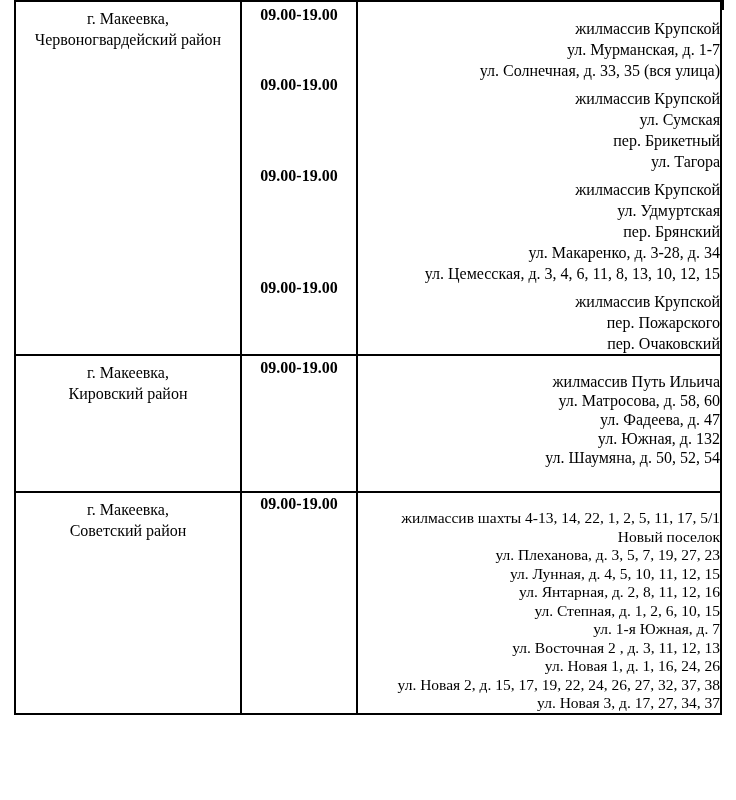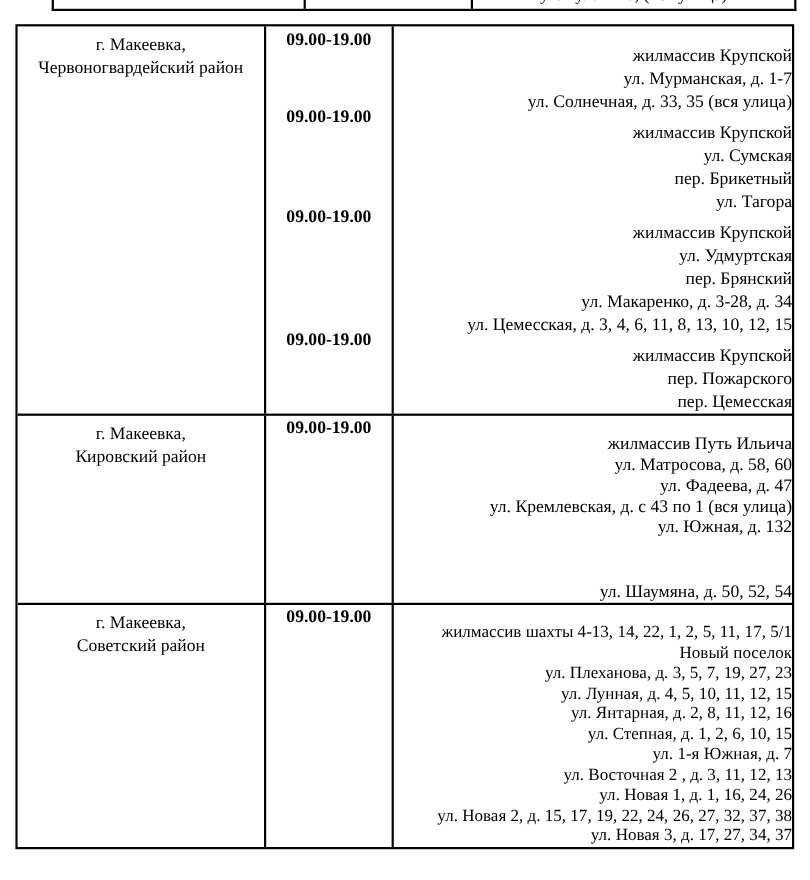--- a/index.html
+++ b/index.html
@@ -20,21 +20,21 @@
     background:#fff;
   }
   .tableA .fragcell{border-right:2px solid #000;overflow:hidden;}
   .tableA .fragcell:last-child{border-right:none;}
   .tableA .fragtext{
     font-size:16px;line-height:20px;text-align:center;
     margin-top:-14px;white-space:nowrap;
   }
   
   .tableB{
-    position:absolute;left:14px;top:22px;width:708px;
+    position:absolute;left:14px;top:0;width:708px;
     border:2px solid #000;box-sizing:border-box;background:#fff;
   }
   .t-row{
     display:grid;grid-template-columns:226px 116px 1fr;
     border-bottom:2px solid #000;
   }
   .t-row:last-child{border-bottom:none;}
   .cell{box-sizing:border-box;overflow:hidden;}
   .district{
     border-right:2px solid #000;
@@ -92,40 +92,39 @@
         <div class="addr-group" style="margin-bottom: 7px;">
           <div class="addr-line" style="line-height: 21px;">жилмассив Крупской</div>
           <div class="addr-line" style="line-height: 21px;">ул. Удмуртская</div>
           <div class="addr-line" style="line-height: 21px;">пер. Брянский</div>
           <div class="addr-line" style="line-height: 21px;">ул. Макаренко, д. 3-28, д. 34</div>
           <div class="addr-line" style="line-height: 21px;">ул. Цемесская, д. 3, 4, 6, 11, 8, 13, 10, 12, 15</div>
         </div>
         <div class="addr-group">
           <div class="addr-line" style="line-height: 21px;">жилмассив Крупской</div>
           <div class="addr-line" style="line-height: 21px;">пер. Пожарского</div>
-          <div class="addr-line" style="line-height: 21px;">пер. Цемесская</div>
+          <div class="addr-line" style="line-height: 21px;">пер. Очаковский</div>
         </div>
       </div>
     </div>
     <div class="t-row">
       <div class="cell district">
         <div>г. Макеевка,</div>
         <div>Кировский район</div>
       </div>
       <div class="cell timecol">
         <div class="time-entry" style="height: 133px; line-height: 19px;">09.00-19.00</div>
       </div>
       <div class="cell addrcol" style="font-size: 16px;">
         <div class="addr-group">
           <div class="addr-line" style="line-height: 19px;">жилмассив Путь Ильича</div>
           <div class="addr-line" style="line-height: 19px;">ул. Матросова, д. 58, 60</div>
           <div class="addr-line" style="line-height: 19px;">ул. Фадеева, д. 47</div>
-          <div class="addr-line" style="line-height: 19px;">ул. Кремлевская, д. с 43 по 1 (вся улица)</div>
           <div class="addr-line" style="line-height: 19px;">ул. Южная, д. 132</div>
-          <div class="addr-line" style="line-height: 19px; margin-top: 40px;">ул. Шаумяна, д. 50, 52, 54</div>
+          <div class="addr-line" style="line-height: 19px;">ул. Шаумяна, д. 50, 52, 54</div>
         </div>
       </div>
     </div>
     <div class="t-row">
       <div class="cell district">
         <div>г. Макеевка,</div>
         <div>Советский район</div>
       </div>
       <div class="cell timecol">
         <div class="time-entry" style="height: 203.5px; line-height: 18.5px;">09.00-19.00</div>

